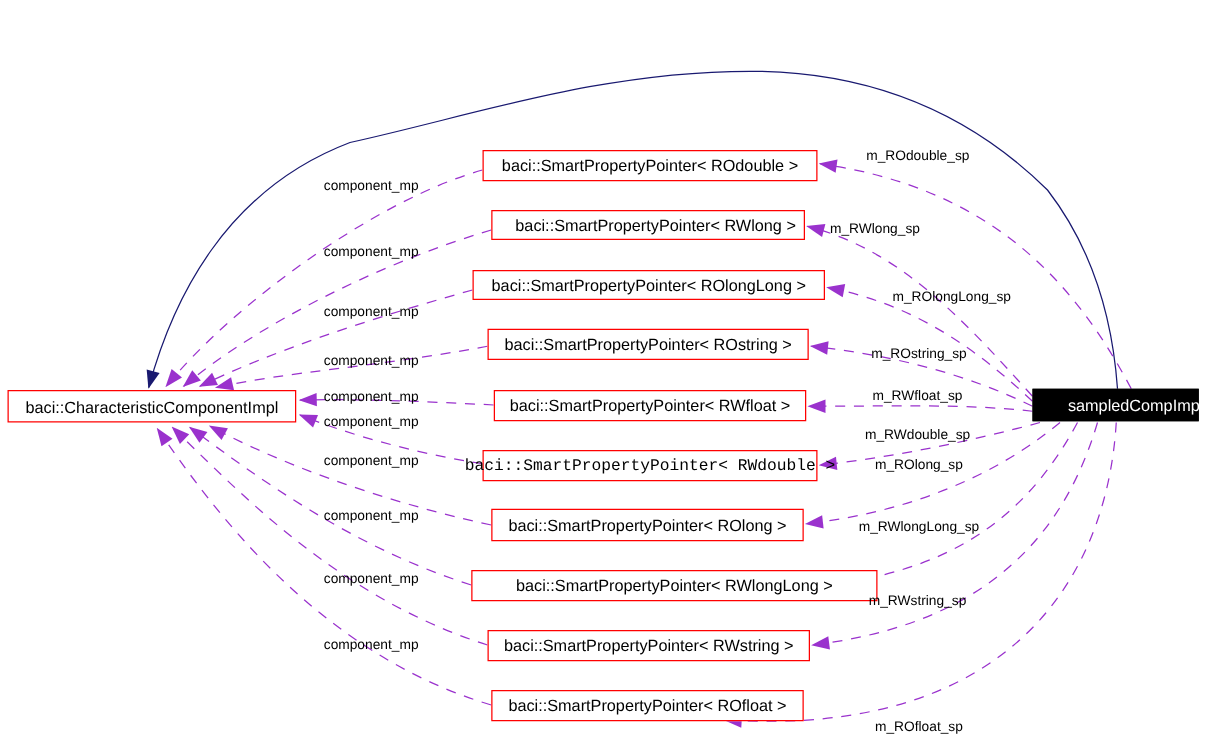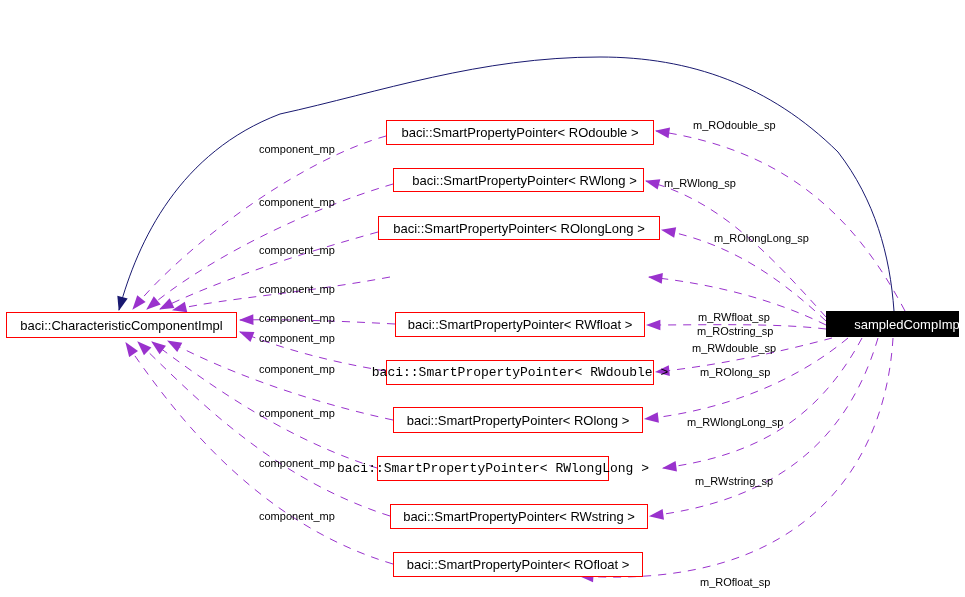--- a/index.html
+++ b/index.html
@@ -78,42 +78,43 @@
     <path class="edge-usage" marker-end="url(#arrow-usage)" d="M 893,338 C 885,470 800,590 580,576"></path>
   </svg>
 
   <div class="node" style="left:6px;top:312px;width:231px;height:26px;">baci::CharacteristicComponentImpl</div>
 
   <div class="node selected" style="left:826px;top:311px;width:133px;height:26px;padding-left:32px;">sampledCompImpl</div>
 
   <div class="node" style="left:386px;top:120px;width:268px;height:25px;">baci::SmartPropertyPointer&lt; ROdouble &gt;</div>
   <div class="node" style="left:393px;top:168px;width:251px;height:24px;padding-left:12px;">baci::SmartPropertyPointer&lt; RWlong &gt;</div>
   <div class="node" style="left:378px;top:216px;width:282px;height:24px;">baci::SmartPropertyPointer&lt; ROlongLong &gt;</div>
+  <div class="node" style="left:390px;top:263px;width:257px;height:25px;">baci::SmartPropertyPointer&lt; ROstring &gt;</div>
   <div class="node" style="left:395px;top:312px;width:250px;height:25px;">baci::SmartPropertyPointer&lt; RWfloat &gt;</div>
   <div class="node" style="left:386px;top:360px;width:268px;height:25px;font-family:Liberation Mono, monospace;">baci::SmartPropertyPointer&lt; RWdouble &gt;</div>
   <div class="node" style="left:393px;top:407px;width:250px;height:26px;">baci::SmartPropertyPointer&lt; ROlong &gt;</div>
-  <div class="node" style="left:377px;top:456px;width:232px;height:25px;font-family:Liberation Mono, monospace;">baci::SmartPropertyPointer&lt; RWlongLong &gt;</div>
+  <div class="node" style="left:377px;top:456px;width:325px;height:25px;">baci::SmartPropertyPointer&lt; RWlongLong &gt;</div>
   <div class="node" style="left:390px;top:504px;width:258px;height:25px;">baci::SmartPropertyPointer&lt; RWstring &gt;</div>
   <div class="node" style="left:393px;top:552px;width:250px;height:25px;">baci::SmartPropertyPointer&lt; ROfloat &gt;</div>
 
   <div class="edge-label" style="left:259px;top:141px;">component_mp</div>
   <div class="edge-label" style="left:259px;top:194px;">component_mp</div>
   <div class="edge-label" style="left:259px;top:242px;">component_mp</div>
   <div class="edge-label" style="left:259px;top:281px;">component_mp</div>
   <div class="edge-label" style="left:259px;top:310px;">component_mp</div>
   <div class="edge-label" style="left:259px;top:330px;">component_mp</div>
   <div class="edge-label" style="left:259px;top:361px;">component_mp</div>
   <div class="edge-label" style="left:259px;top:405px;">component_mp</div>
   <div class="edge-label" style="left:259px;top:455px;">component_mp</div>
   <div class="edge-label" style="left:259px;top:508px;">component_mp</div>
 
   <div class="edge-label" style="left:693px;top:117px;">m_ROdouble_sp</div>
   <div class="edge-label" style="left:664px;top:175px;">m_RWlong_sp</div>
   <div class="edge-label" style="left:685px;top:230px;padding-left:29px;">m_ROlongLong_sp</div>
-  <div class="edge-label" style="left:697px;top:275px;margin-top:48px;">m_ROstring_sp</div>
+  <div class="edge-label" style="left:697px;top:275px;">m_ROstring_sp</div>
   <div class="edge-label" style="left:698px;top:309px;">m_RWfloat_sp</div>
   <div class="edge-label" style="left:692px;top:340px;">m_RWdouble_sp</div>
   <div class="edge-label" style="left:700px;top:364px;">m_ROlong_sp</div>
   <div class="edge-label" style="left:687px;top:414px;">m_RWlongLong_sp</div>
   <div class="edge-label" style="left:695px;top:473px;">m_RWstring_sp</div>
   <div class="edge-label" style="left:700px;top:531px;margin-top:43px;">m_ROfloat_sp</div>
 
 </div>
 
 </body></html>

